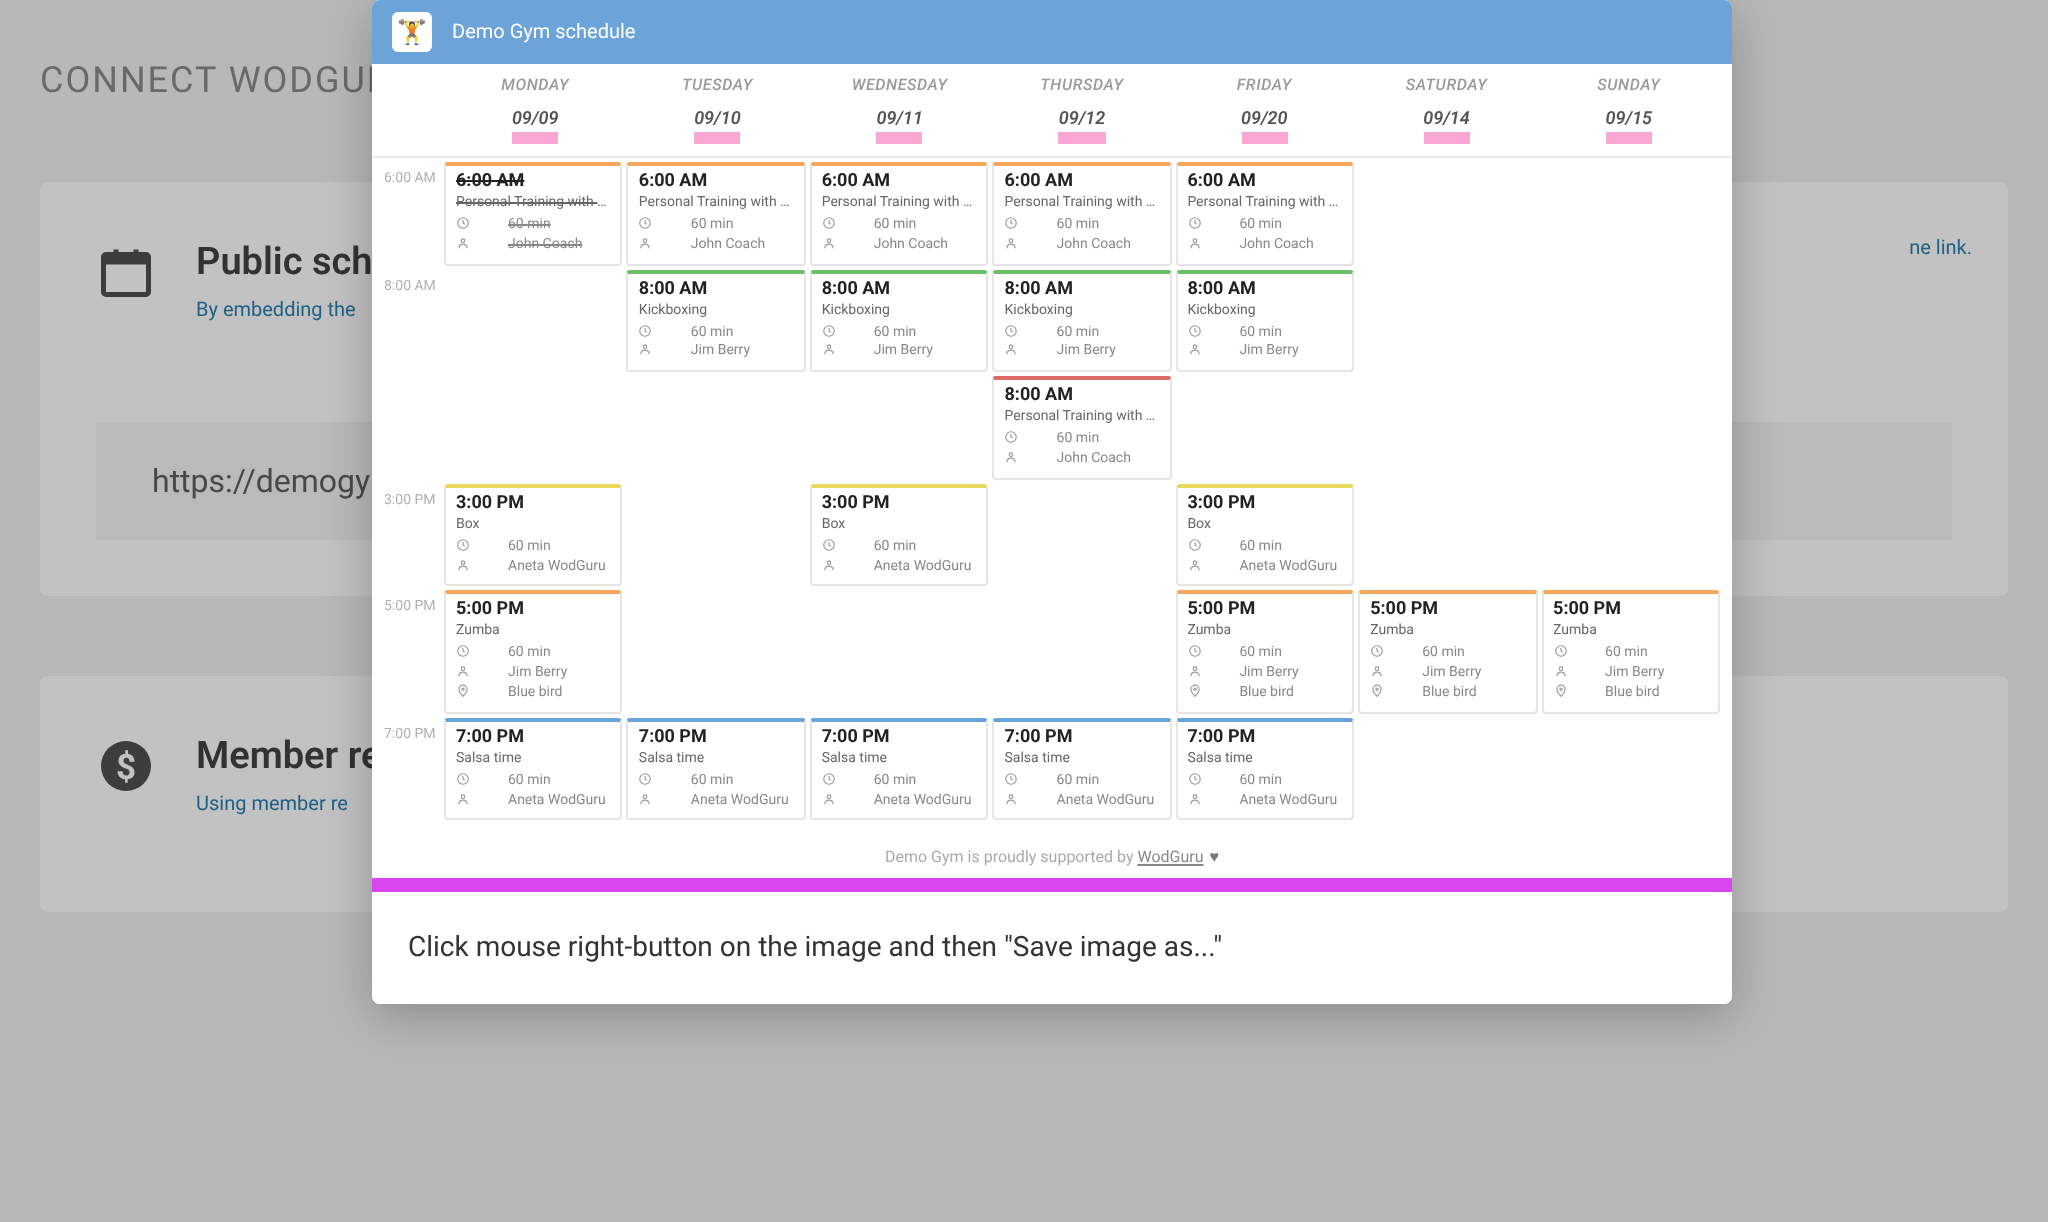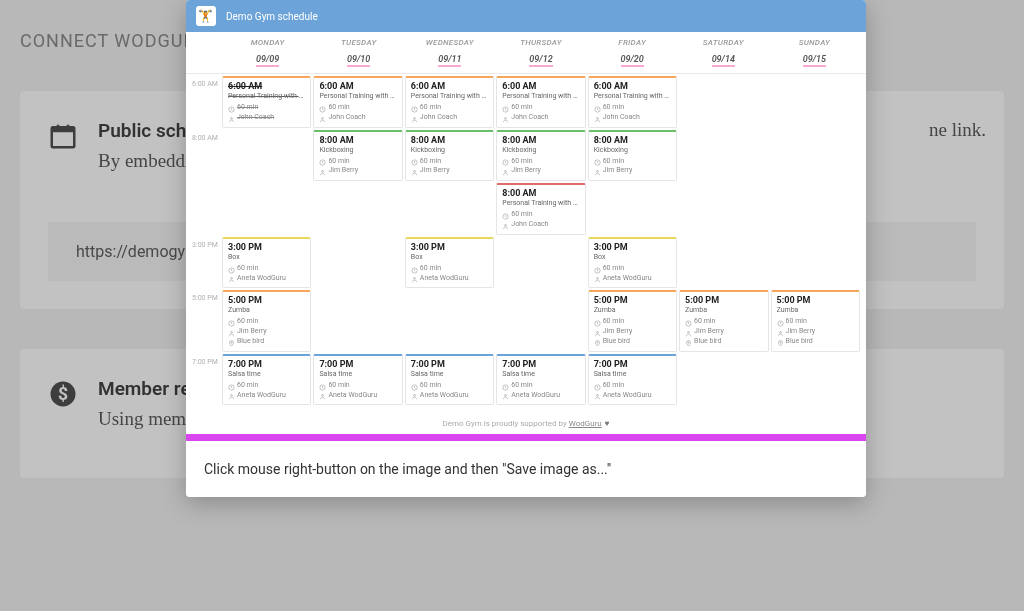--- a/index.html
+++ b/index.html
@@ -6,43 +6,43 @@
     body { font-family: -apple-system, BlinkMacSystemFont, "Segoe UI", Roboto, Arial, sans-serif; background: #e8e8e8; width: 1024px; height: 611px; overflow: hidden; position: relative; }
     
     .backdrop { position: absolute; top: 0; left: 0; right: 0; bottom: 0; background: rgba(80,80,80,0.35); z-index: 1; }
     
     .bg-page { position: absolute; top: 0; left: 0; right: 0; bottom: 0; background: #f0f0f0; padding: 30px 20px; }
     .bg-title { color: #777; font-size: 18px; letter-spacing: 1px; font-weight: 400; margin-bottom: 40px; }
     .bg-card { background: #fff; border-radius: 4px; padding: 28px; margin-bottom: 40px; }
     .bg-row { display: flex; align-items: flex-start; gap: 20px; }
     .bg-icon { width: 30px; height: 30px; color: #333; flex-shrink: 0; margin-top: 2px; }
     .bg-heading { font-size: 19px; font-weight: 600; color: #222; margin-bottom: 8px; }
-    .bg-sub { font-size: 19px; color: #404040; margin-bottom: 20px; font-family: Liberation Serif, serif; }
+    .bg-sub { font-size: 10px; color: #0369a1; margin-bottom: 20px; }
     .bg-linkbox { background: #f3f3f3; padding: 20px 28px; margin-top: 30px; font-size: 16px; color: #444; }
     
     .modal { position: absolute; top: 0; left: 186px; width: 680px; background: #fff; z-index: 3; border-radius: 4px; box-shadow: 0 6px 24px rgba(0,0,0,0.25); display: flex; flex-direction: column; overflow: hidden; }
     
     .modal-header { background: #6ca4d9; color: #fff; display: flex; align-items: center; padding: 6px 10px; font-size: 10px; gap: 10px; }
     .logo-badge { width: 20px; height: 20px; background: #fff; border-radius: 3px; display: flex; align-items: center; justify-content: center; font-size: 12px; }
     
     .days-row { display: flex; padding: 6px 6px 6px 36px; border-bottom: 1px solid #e9e9e9; font-style: italic; }
     .day-col-head { flex: 1; text-align: center; }
     .day-name { font-size: 8px; color: #9a9a9a; font-weight: 500; letter-spacing: 0.3px; }
-    .day-date { font-size: 9px; color: #555; font-weight: 600; border-bottom: 2px solid #f9a8d4; display: inline-block; padding-bottom: 1px; margin-top: 1px; }
+    .day-date { font-size: 9px; color: #555; font-weight: 600; border-bottom: 6px solid #f9a8d4; display: inline-block; padding-bottom: 1px; margin-top: 1px; }
     
     .schedule-body { padding: 2px 6px 4px 6px; overflow: auto; }
     .time-row { display: flex; margin-bottom: 2px; }
     .time-label { width: 30px; font-size: 7px; color: #b0b0b0; padding-top: 4px; text-align: left; flex-shrink: 0; }
     .slots { display: flex; flex: 1; gap: 2px; }
     .slot { flex: 1; min-width: 0; }
     .card { background: #fff; border: 1px solid #e5e5e5; border-radius: 2px; padding: 3px 5px 4px 5px; border-top-width: 2px; }
     .card.struck .c-time, .card.struck .c-title, .card.struck .c-meta { text-decoration: line-through; }
     .c-time { font-size: 9px; font-weight: 700; color: #222; }
     .c-title { font-size: 7px; color: #666; margin-top: 1px; margin-bottom: 3px; white-space: nowrap; overflow: hidden; text-overflow: ellipsis; }
-    .c-meta { font-size: 7px; color: #888; display: flex; align-items: flex-end; gap: 2px; line-height: 1.4; }
+    .c-meta { font-size: 7px; color: #888; display: flex; align-items: flex-start; gap: 19px; line-height: 1.4; }
     .mi { width: 7px; height: 7px; display: inline-block; }
     .stacked .card + .card { margin-top: 2px; }
     
     .modal-foot { padding: 8px 10px 6px; text-align: center; font-size: 8px; color: #aaa; }
     .modal-foot .heart { color: #777; margin-left: 3px; }
     .modal-foot .wg { text-decoration: underline; color: #888; }
     
     .instruction-bar { background: #fff; padding: 20px 18px; font-size: 14px; color: #333; border-top: 7px solid #d946ef; }
     
     .c-orange { border-top-color: #f5a85c; }

